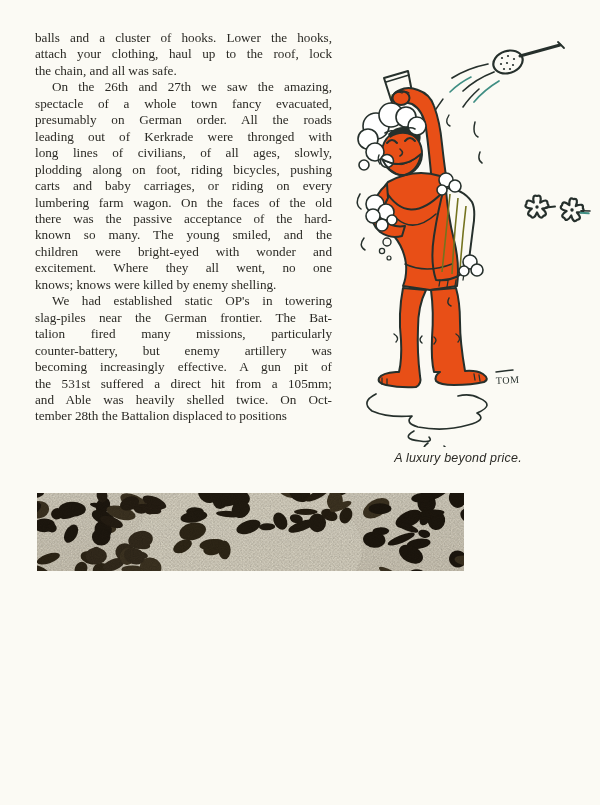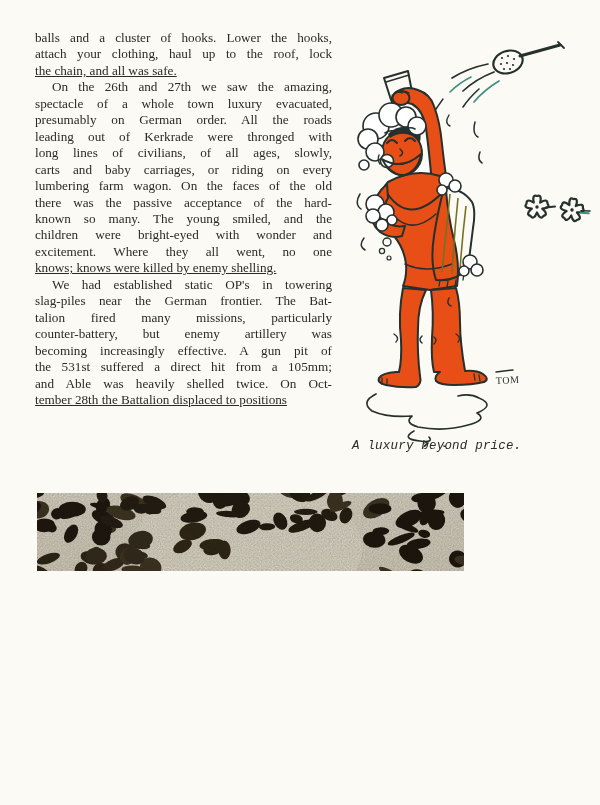--- a/index.html
+++ b/index.html
@@ -6,25 +6,25 @@
     --ink:#26302c; --body:#e84f17; --towel:#b3b13c; --toweldark:#74731f;
     --teal:#3f8e83; --paper:#fbfaf4; --text:#2b2a25;
   }
   html,body{margin:0;padding:0;}
   body{background:var(--paper);}
   .page{position:relative;width:600px;height:571px;background:var(--paper);
         overflow:hidden;font-family:"Liberation Serif",serif;}
   .text-col{position:absolute;left:35px;top:30px;width:297px;font-size:13.2px;
             line-height:16.45px;color:var(--text);}
   .tline{text-align:justify;text-align-last:justify;}
-  .tline.last{text-align-last:left;text-decoration:underline;}
+  .tline.last{text-align-last:left;}
   .tline.indent{padding-left:17px;}
   .cartoon{position:absolute;left:330px;top:22px;width:265px;height:425px;}
-  .cartoon-caption{position:absolute;left:352px;top:439px;width:212px;text-align:left;
-       font-family:Liberation Mono, monospace;font-style:italic;font-size:12.5px;
+  .cartoon-caption{position:absolute;left:352px;top:451px;width:212px;text-align:center;
+       font-family:Liberation Sans, sans-serif;font-style:italic;font-size:12.5px;
        letter-spacing:.2px;color:var(--text);}
   .photo{position:absolute;left:37px;top:493px;width:427px;height:256px;display:block;}
   .photo-caption{position:absolute;left:481px;top:646px;font-family:"DejaVu Serif",serif;
        font-style:italic;font-size:15px;line-height:16.5px;color:var(--text);
        white-space:nowrap;}
   .page-number{position:absolute;left:267px;top:774px;width:44px;text-align:left;
        font-size:13px;color:var(--text);}
   .cartoon .ln{stroke:var(--ink);fill:none;stroke-linecap:round;stroke-linejoin:round;}
   .cartoon .tl{stroke:var(--teal);fill:none;stroke-linecap:round;}
   .cartoon .skin{fill:var(--body);stroke:var(--ink);stroke-width:2;stroke-linejoin:round;}
@@ -33,24 +33,25 @@
 </head>
 <body>
 
 <div class="page">
 
   <div class="text-col" id="article">
       <div class="tline">balls and a cluster of hooks. Lower the hooks,</div>
       <div class="tline">attach your clothing, haul up to the roof, lock</div>
       <div class="tline last">the chain, and all was safe.</div>
       <div class="tline indent">On the 26th and 27th we saw the amazing,</div>
-      <div class="tline">spectacle of a whole town luxury evacuated,</div>
+      <div class="tline">spectacle of a whole town fancy evacuated,</div>
       <div class="tline">presumably on German order. All the roads</div>
       <div class="tline">leading out of Kerkrade were thronged with</div>
       <div class="tline">long lines of civilians, of all ages, slowly,</div>
+      <div class="tline">plodding along on foot, riding bicycles, pushing</div>
       <div class="tline">carts and baby carriages, or riding on every</div>
       <div class="tline">lumbering farm wagon. On the faces of the old</div>
       <div class="tline">there was the passive acceptance of the hard-</div>
       <div class="tline">known so many. The young smiled, and the</div>
       <div class="tline">children were bright-eyed with wonder and</div>
       <div class="tline">excitement. Where they all went, no one</div>
       <div class="tline last">knows; knows were killed by enemy shelling.</div>
       <div class="tline indent">We had established static OP's in towering</div>
       <div class="tline">slag-piles near the German frontier. The Bat-</div>
       <div class="tline">talion fired many missions, particularly</div>

